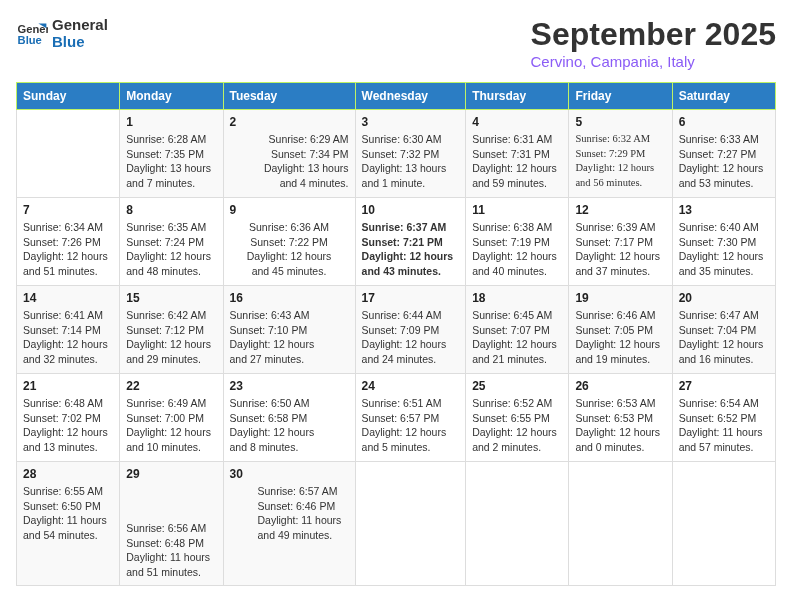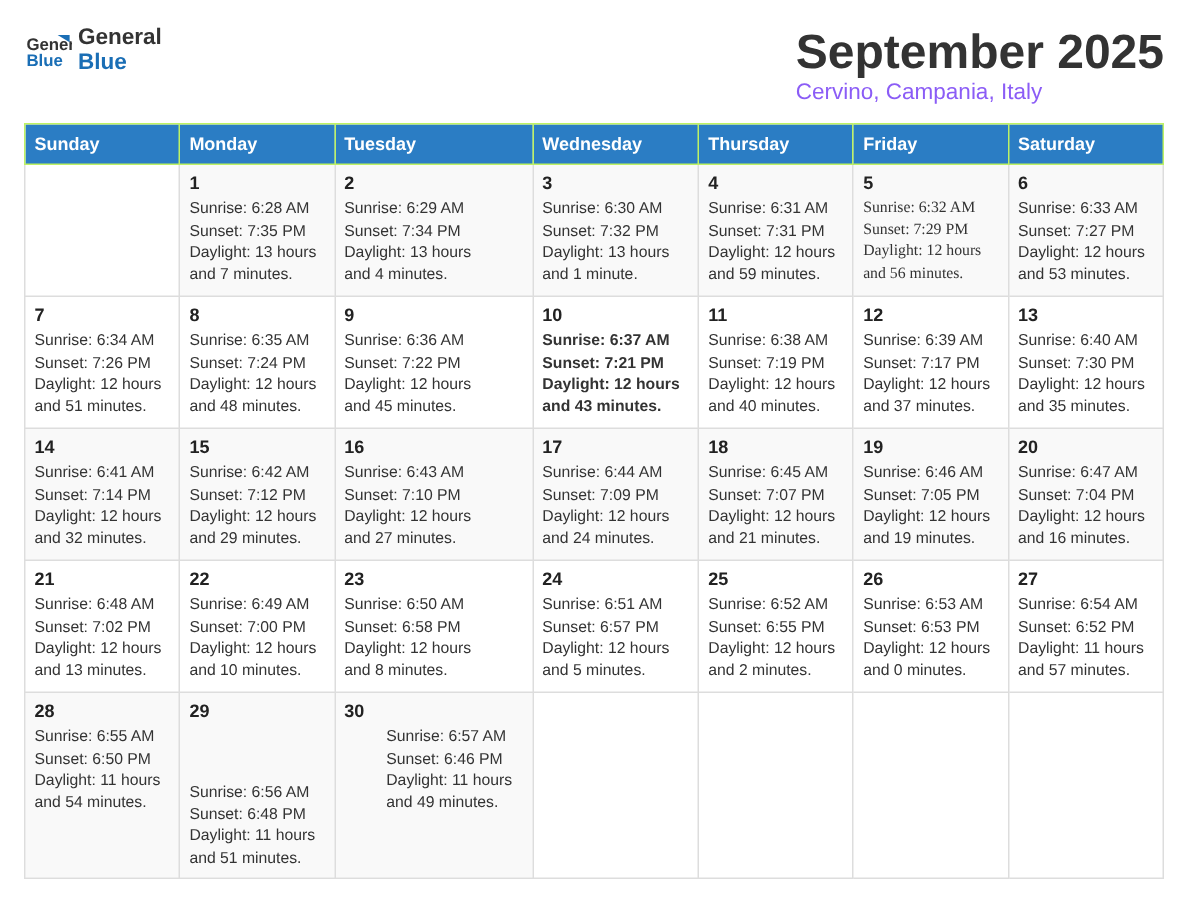--- a/index.html
+++ b/index.html
@@ -119,21 +119,21 @@
         <td class="empty-cell"></td>
         <td>
           <div class="day-number">1</div>
           <div class="day-info" style="white-space: pre-line;">Sunrise: 6:28 AM
 Sunset: 7:35 PM
 Daylight: 13 hours
 and 7 minutes.</div>
         </td>
         <td>
           <div class="day-number">2</div>
-          <div class="day-info" style="white-space: pre-line;">Sunrise: 6:29 AM
+          <div class="day-info" style="white-space: pre-line; text-align: right;">Sunrise: 6:29 AM
 Sunset: 7:34 PM
 Daylight: 13 hours
 and 4 minutes.</div>
         </td>
         <td>
           <div class="day-number">3</div>
           <div class="day-info" style="white-space: pre-line;">Sunrise: 6:30 AM
 Sunset: 7:32 PM
 Daylight: 13 hours
 and 1 minute.</div>
@@ -170,21 +170,21 @@
         </td>
         <td>
           <div class="day-number">8</div>
           <div class="day-info" style="white-space: pre-line;">Sunrise: 6:35 AM
 Sunset: 7:24 PM
 Daylight: 12 hours
 and 48 minutes.</div>
         </td>
         <td>
           <div class="day-number">9</div>
-          <div class="day-info" style="white-space: pre-line;">Sunrise: 6:36 AM
+          <div class="day-info" style="white-space: pre-line; text-align: center;">Sunrise: 6:36 AM
 Sunset: 7:22 PM
 Daylight: 12 hours
 and 45 minutes.</div>
         </td>
         <td>
           <div class="day-number">10</div>
           <div class="day-info" style="white-space: pre-line; font-weight: bold;">Sunrise: 6:37 AM
 Sunset: 7:21 PM
 Daylight: 12 hours
 and 43 minutes.</div>

